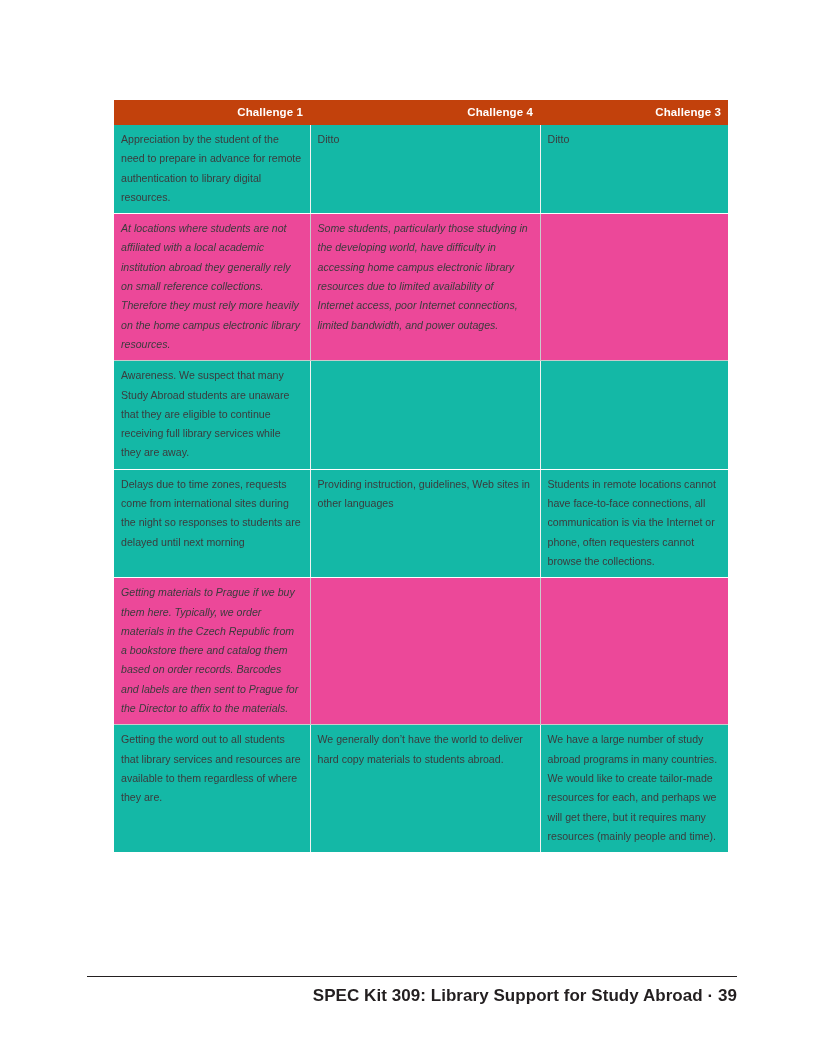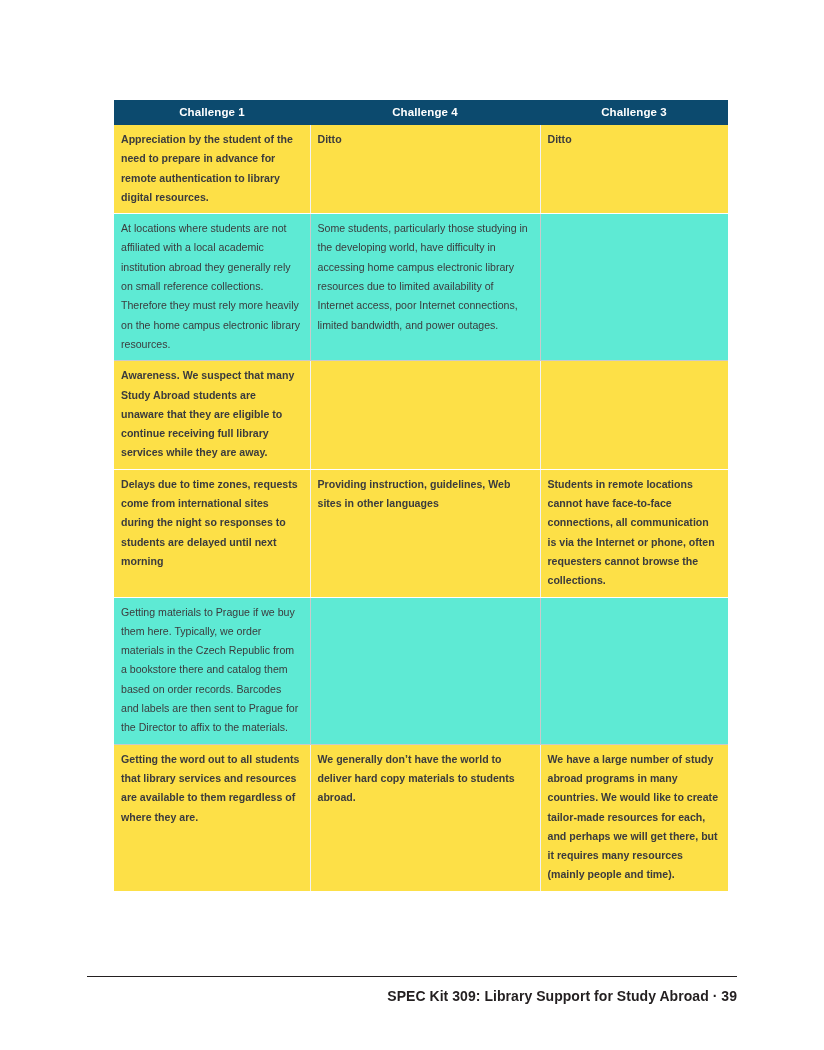--- a/index.html
+++ b/index.html
@@ -25,50 +25,50 @@
     top: 100px;
     width: 614px;
     border-collapse: collapse;
     table-layout: fixed;
   }
   .challenge-table col.c1 { width: 196px; }
   .challenge-table col.c2 { width: 230px; }
   .challenge-table col.c3 { width: 188px; }
 
   .challenge-table thead th {
-    background: #0c4a6e;
+    background: #c2410c;
     color: #ffffff;
     font-size: 11.5px;
     font-weight: bold;
-    text-align: center;
+    text-align: right;
     padding: 5px 7px 6px 7px;
     line-height: 14px;
     border: none;
     vertical-align: middle;
     letter-spacing: 0.1px;
   }
   .challenge-table tbody td {
     font-size: 10.6px;
     line-height: 19.3px;
     padding: 5px 8px 6px 7px;
     vertical-align: top;
     color: #3b3b3d;
     border-right: 1px solid #ffffff;
     border-bottom: 1px solid #ffffff;
   }
   .challenge-table tbody tr.shaded td {
-    background: #fde047;
+    background: #14b8a6;
     border-right-color: #f2f2f2;
     border-bottom-color: #ffffff;
-    font-weight: bold;
   }
   .challenge-table tbody tr.plain td {
-    background: #5eead4;
+    background: #ec4899;
     border-right-color: #c9cacc;
     border-bottom-color: #c9cacc;
+    font-style: italic;
   }
   .challenge-table tbody tr.shaded td:last-child,
   .challenge-table tbody tr.plain td:last-child {
     border-right: none;
   }
   .challenge-table tbody tr:last-child td {
     border-bottom: none;
     margin-left: 32px;
   }
 
@@ -79,21 +79,21 @@
     width: 650px;
     height: 1px;
     background: #231f20;
   }
   .footer-text {
     position: absolute;
     left: 87px;
     top: 988px;
     width: 650px;
     text-align: right;
-    font-size: 14px;
+    font-size: 17px;
     font-weight: bold;
     color: #231f20;
     line-height: 16px;
     letter-spacing: 0.05px;
   }
 </style>
 </head>
 <body>
 
 <div class="page">

